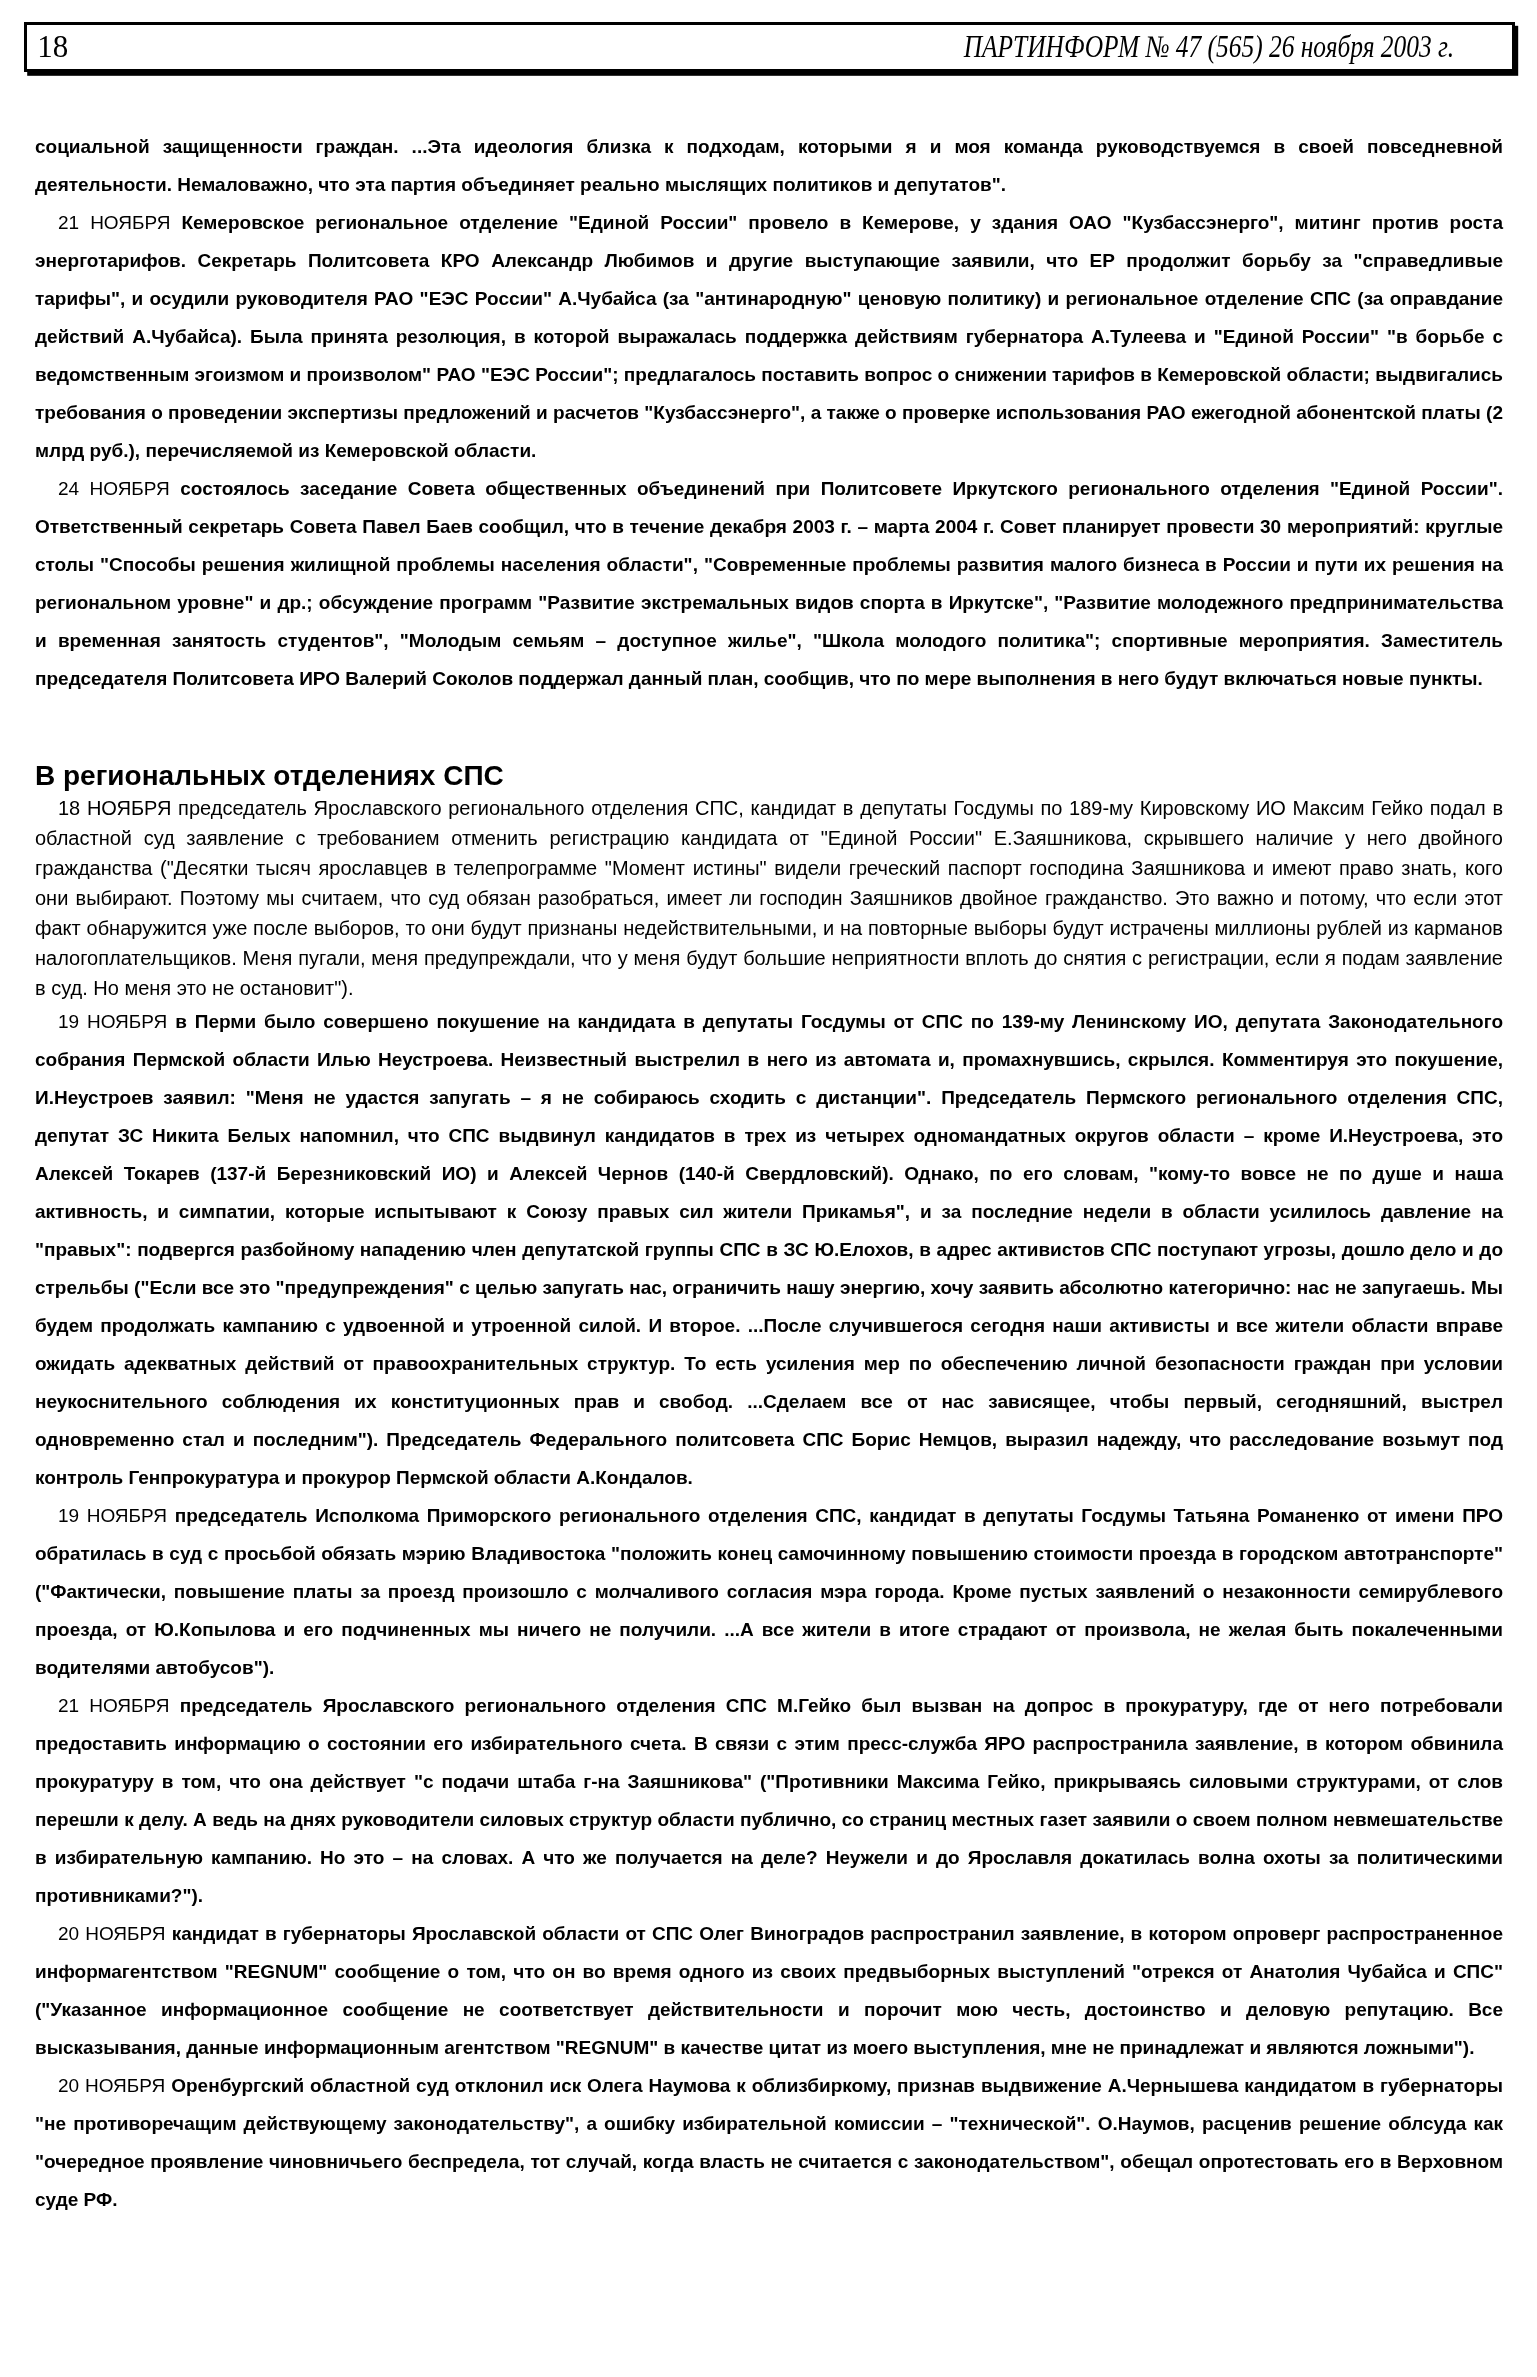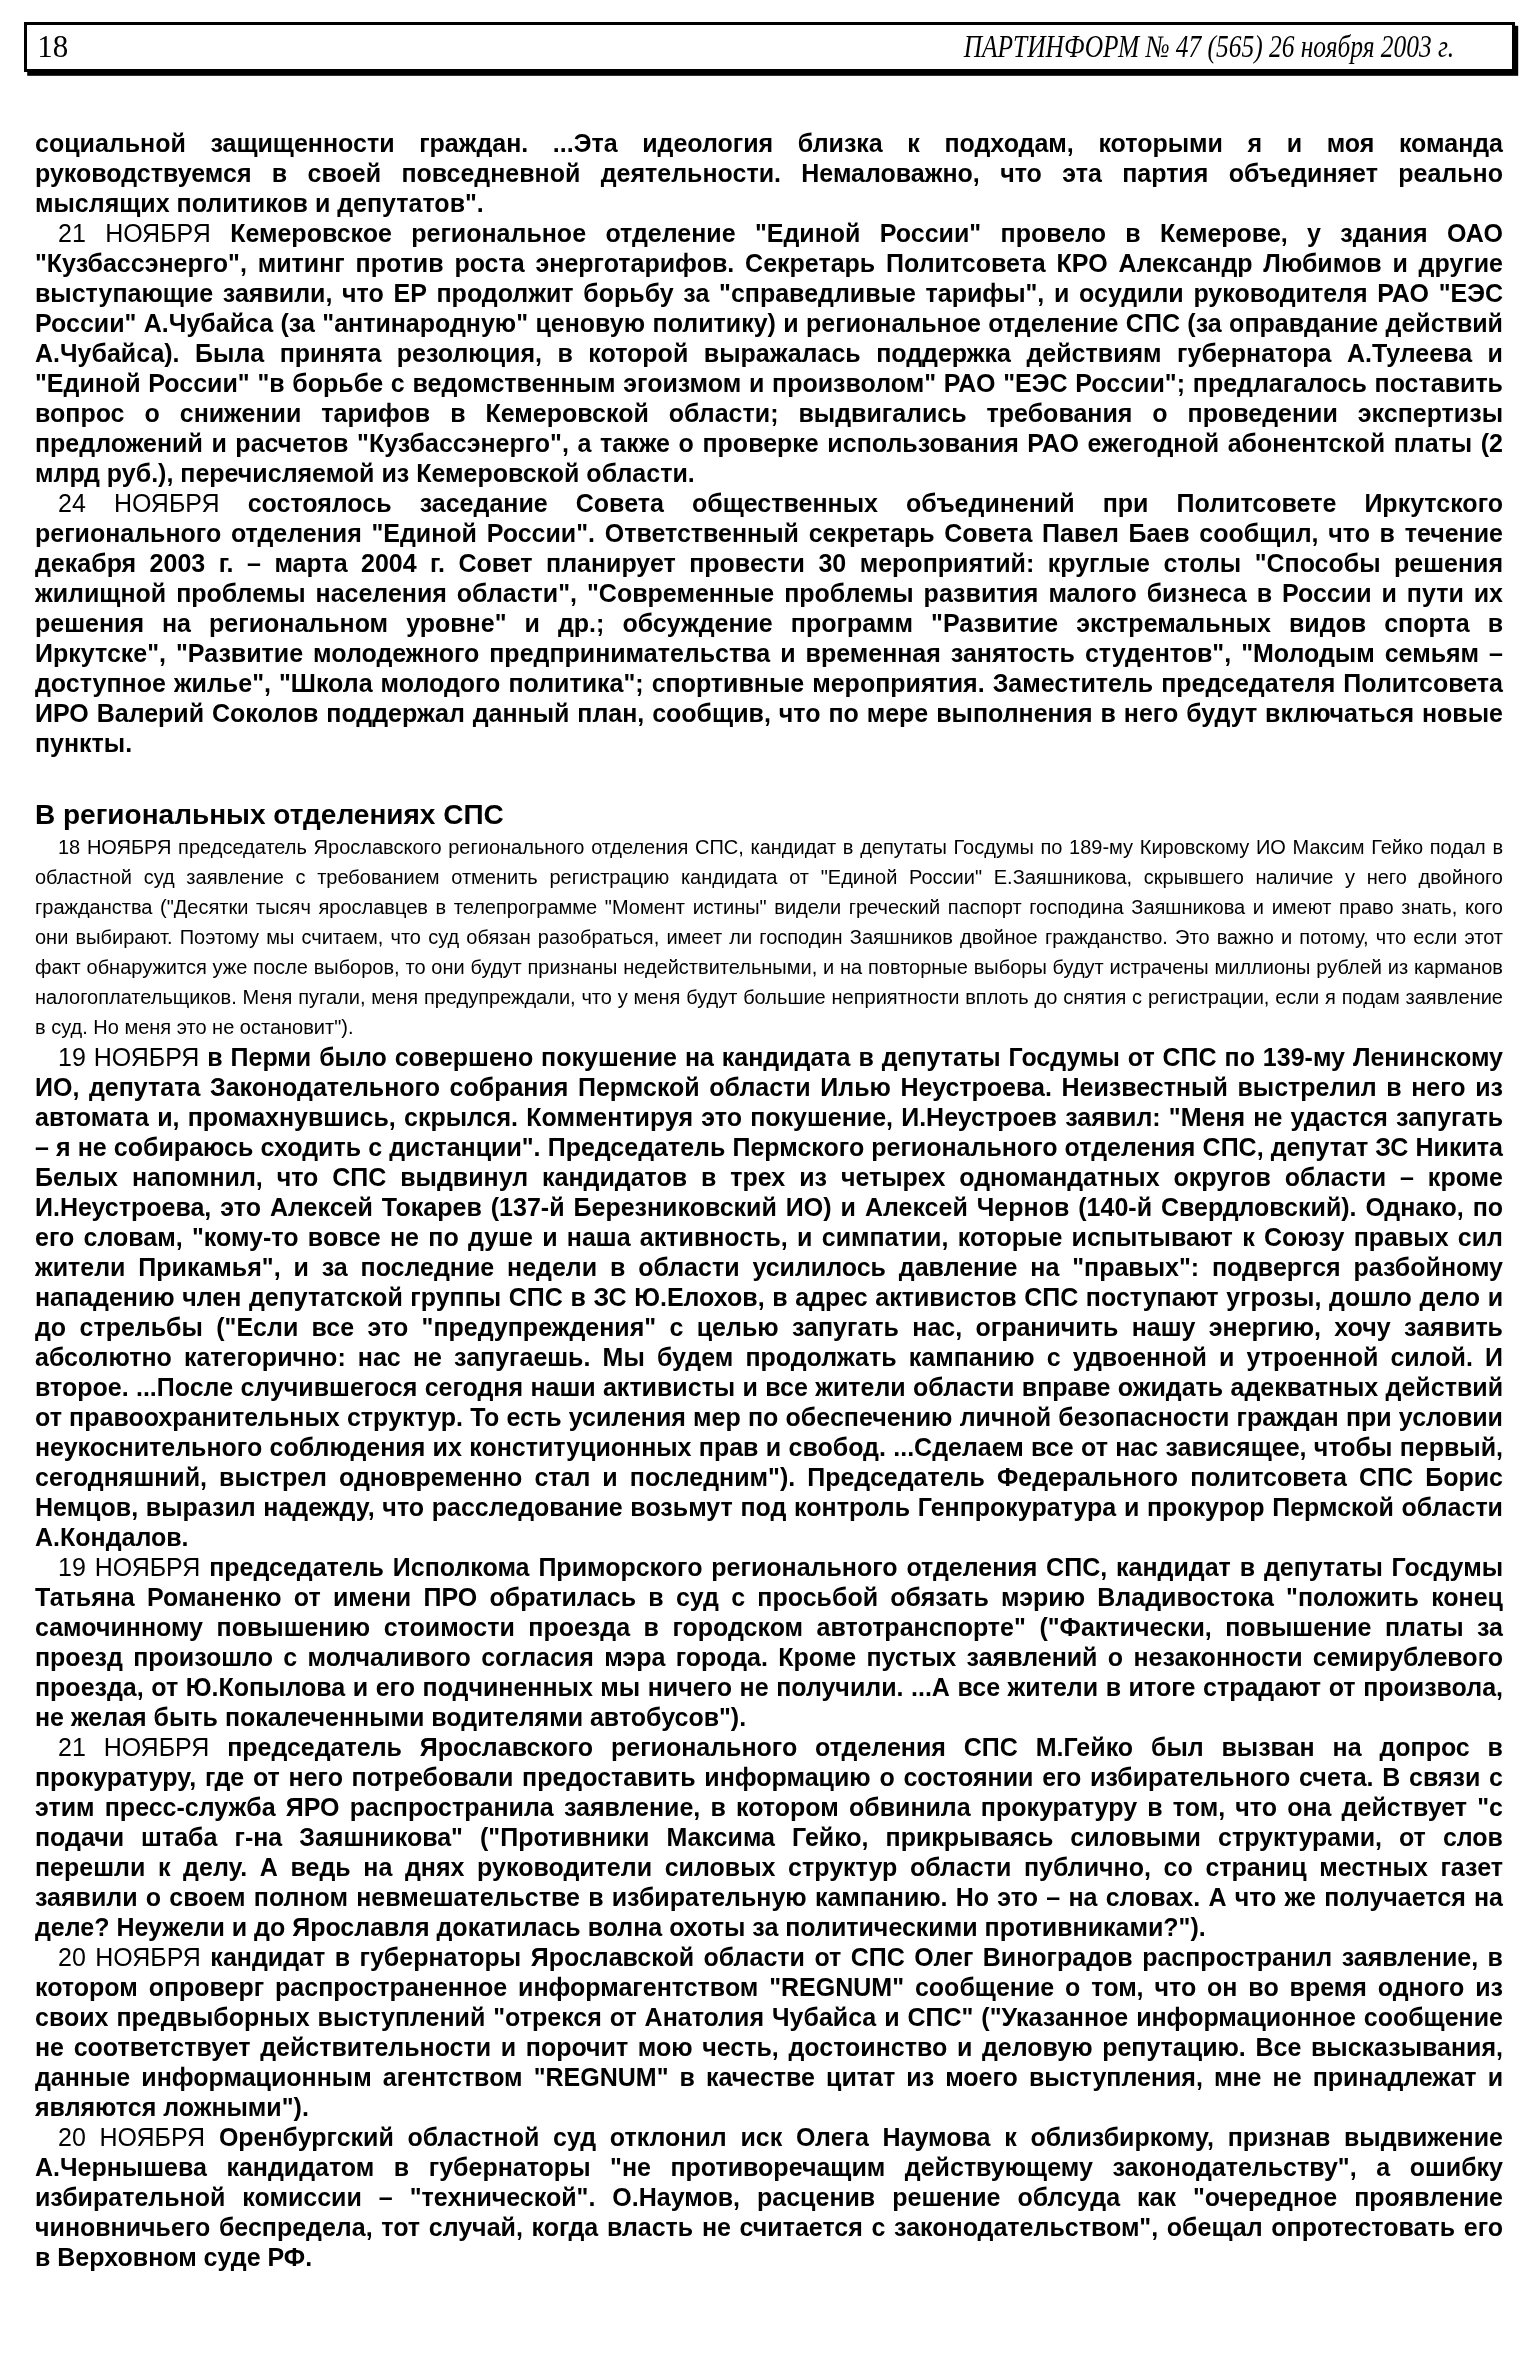--- a/index.html
+++ b/index.html
@@ -17,27 +17,27 @@
     position: absolute; right: 58px; top: 2.6px;
     font-family: "Liberation Serif", serif; font-style: italic; font-size: 31px; line-height: 38px;
     transform: scaleX(0.82); transform-origin: right center;
   }
   .content {
     position: absolute; left: 35px; top: 128px; width: 1468px;
     font-family: "Liberation Sans", sans-serif;
   }
   .p {
     margin: 0; text-align: justify; text-align-last: left;
-    font-size: 25px; line-height: 30px; font-weight: bold;
+    font-size: 19px; line-height: 38px; font-weight: bold;
     letter-spacing: 0px;
   }
   .p .indent { display: inline-block; width: 23px; }
   .p.regular { font-weight: normal; font-size: 20px; line-height: 30px; }
   .section-title {
-    margin: 39px 0 0 0; font-size: 28px; line-height: 35px; font-weight: bold;
+    margin: 60px 0 0 0; font-size: 28px; line-height: 35px; font-weight: bold;
   }
   .date { font-weight: normal; }
 </style>
 </head>
 <body>
 
 <div class="header-box">
   <span class="header-page">18</span>
   <span class="header-title">ПАРТИНФОРМ № 47 (565) 26 ноября 2003 г.</span>
 </div>

